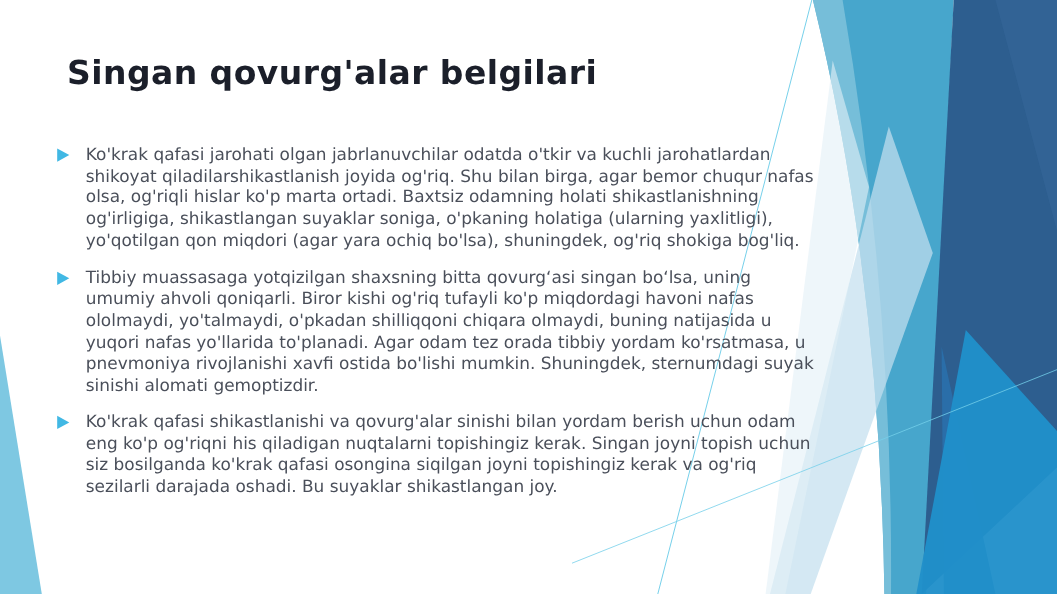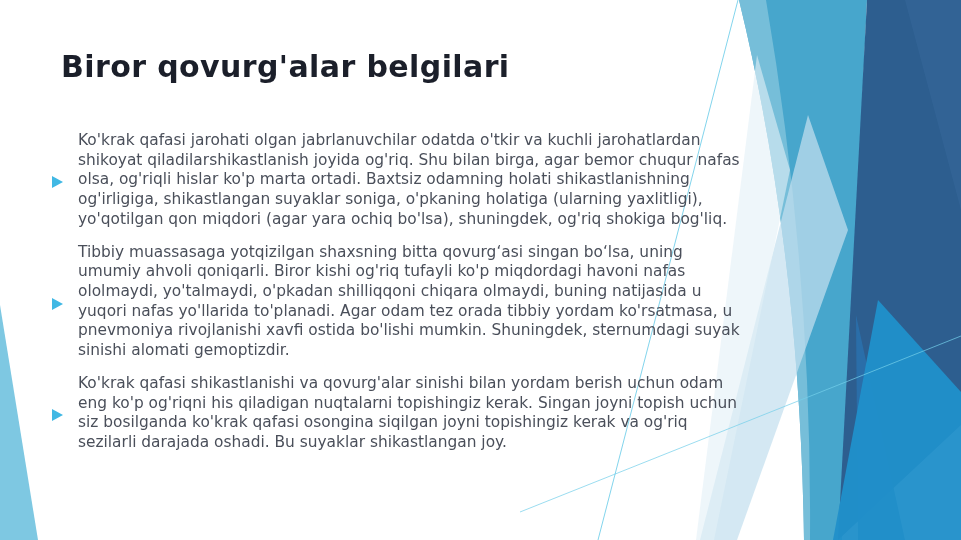--- a/index.html
+++ b/index.html
@@ -14,21 +14,21 @@
   .content{position:relative;z-index:2;}
   .title{
     margin:49px 0 0 61px;
     font-size:30px;
     font-weight:700;
     letter-spacing:.4px;
     color:#1b1f2a;
     line-height:1.2;
   }
   .bullets{margin:46px 0 0 52px;width:706px;}
-  .bullet{display:flex;align-items:center;margin-bottom:13px;}
+  .bullet{display:flex;align-items:flex-start;margin-bottom:13px;}
   .marker{
     flex:none;
     width:0;height:0;
     border-left:11px solid #41b8e4;
     border-top:6.5px solid transparent;
     border-bottom:6.5px solid transparent;
     margin:4px 15px 0 0;
   }
   .bullet-text{
     margin:0;
@@ -61,21 +61,21 @@
 
     <polygon points="757,55 790,170 714,540 696,540" fill="#e3f0f7" opacity="0.6"></polygon>
 
     <line x1="738" y1="0" x2="598" y2="540" stroke="#74cfea" stroke-width="0.9"></line>
     <line x1="961" y1="336" x2="520" y2="512" stroke="#74cfea" stroke-width="0.9" opacity="0.8"></line>
 
     <polygon points="0,305 38,540 0,540" fill="#7ec8e2"></polygon>
   </svg>
 
   <div class="content">
-    <h1 class="title">Biror qovurg'alar belgilari</h1>
+    <h1 class="title">Singan qovurg'alar belgilari</h1>
 
     <div class="bullets">
       <div class="bullet">
         <span class="marker"></span>
         <p class="bullet-text">Ko'krak qafasi jarohati olgan jabrlanuvchilar odatda o'tkir va kuchli jarohatlardan shikoyat qiladilarshikastlanish joyida og'riq. Shu bilan birga, agar bemor chuqur nafas olsa, og'riqli hislar ko'p marta ortadi. Baxtsiz odamning holati shikastlanishning og'irligiga, shikastlangan suyaklar soniga, o'pkaning holatiga (ularning yaxlitligi), yo'qotilgan qon miqdori (agar yara ochiq bo'lsa), shuningdek, og'riq shokiga bog'liq.</p>
       </div>
       <div class="bullet">
         <span class="marker"></span>
         <p class="bullet-text">Tibbiy muassasaga yotqizilgan shaxsning bitta qovurg‘asi singan bo‘lsa, uning umumiy ahvoli qoniqarli. Biror kishi og'riq tufayli ko'p miqdordagi havoni nafas ololmaydi, yo'talmaydi, o'pkadan shilliqqoni chiqara olmaydi, buning natijasida u yuqori nafas yo'llarida to'planadi. Agar odam tez orada tibbiy yordam ko'rsatmasa, u pnevmoniya rivojlanishi xavfi ostida bo'lishi mumkin. Shuningdek, sternumdagi suyak sinishi alomati gemoptizdir.</p>
       </div>

